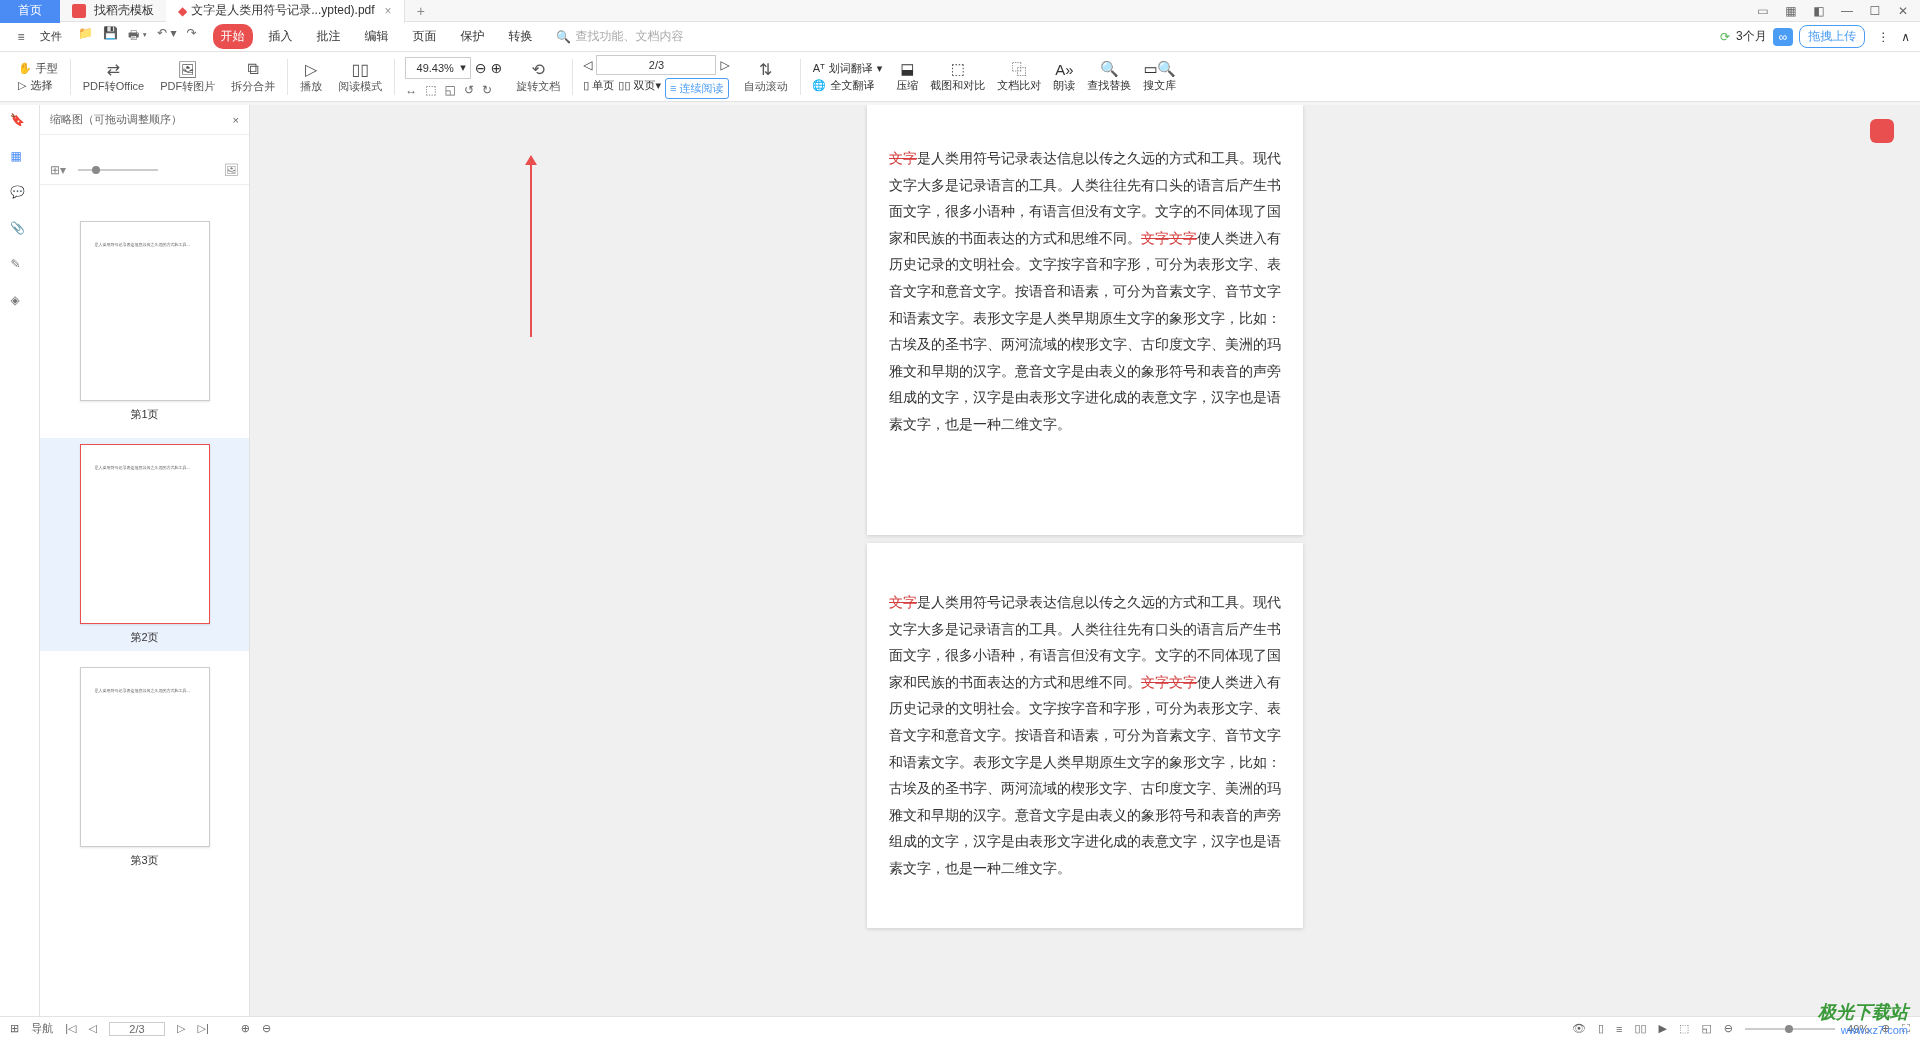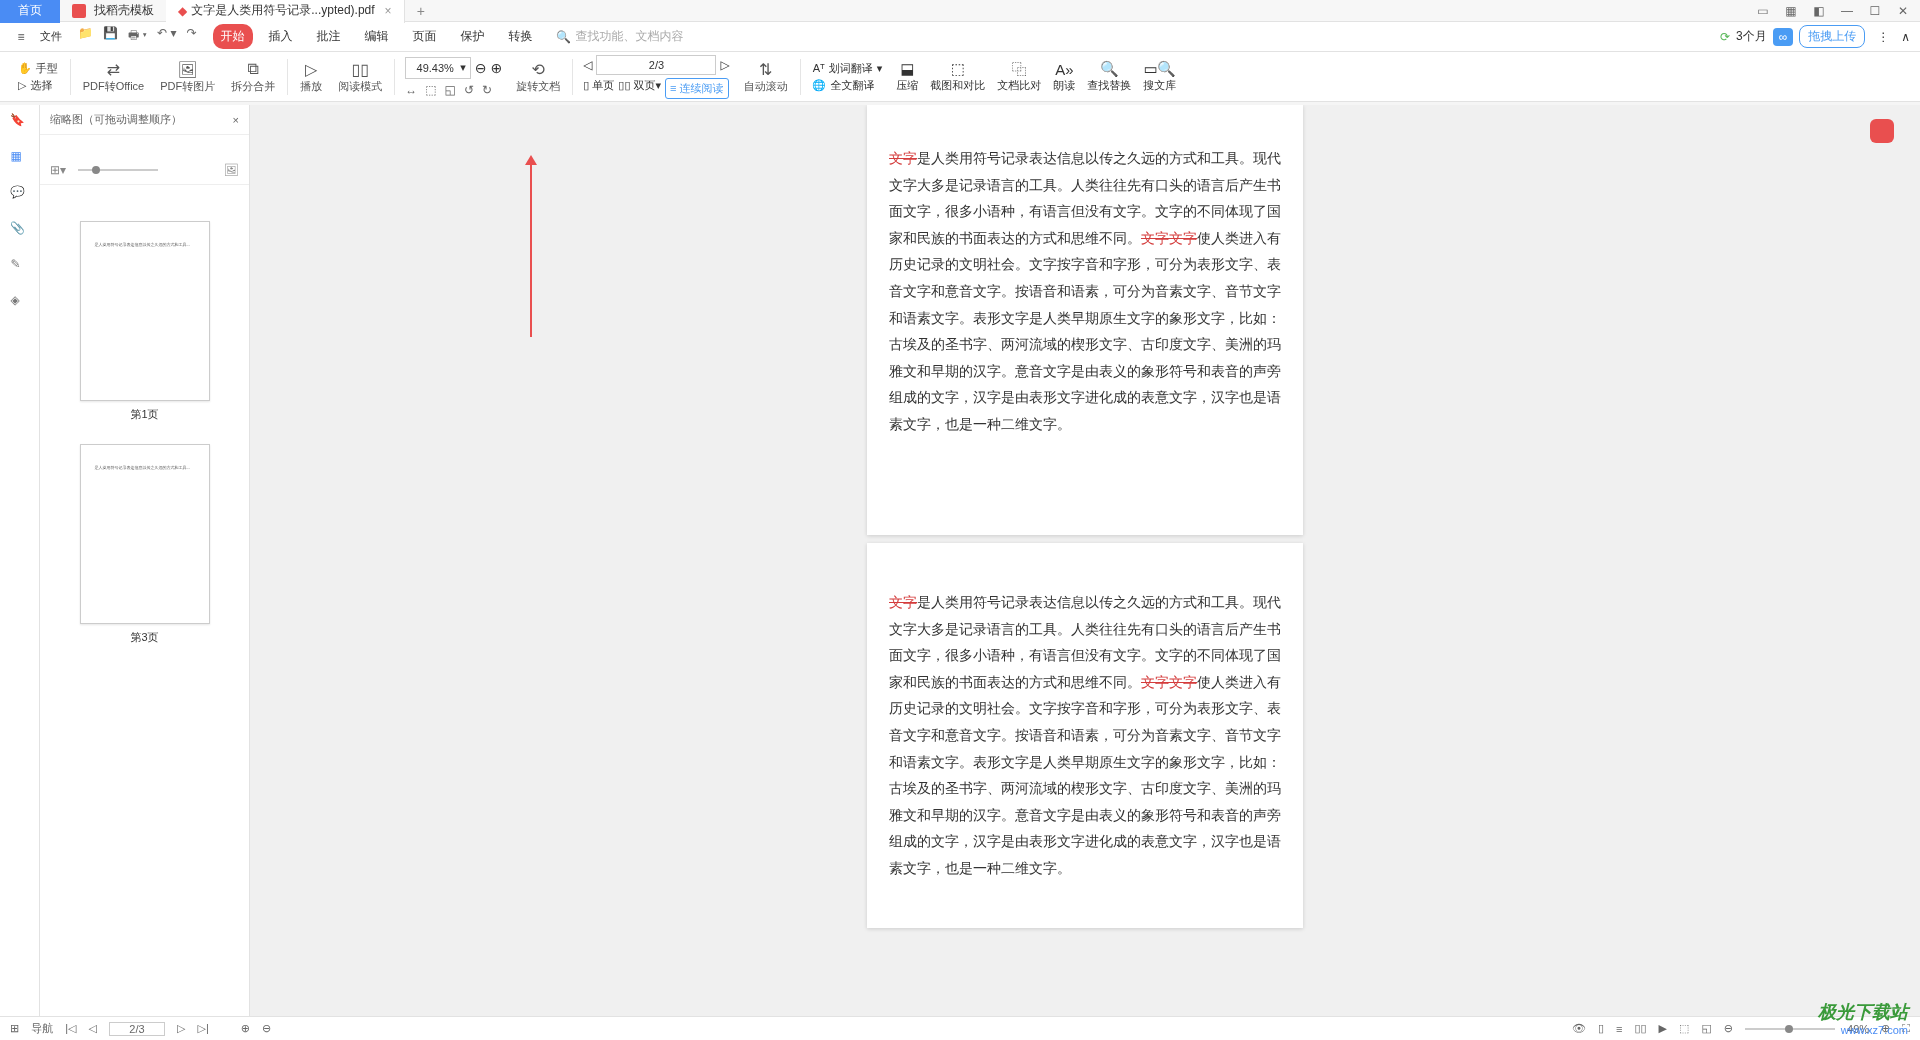--- a/index.html
+++ b/index.html
@@ -267,20 +267,24 @@
     </div>
     <div class="thumb-tools">
       <span>⊞▾</span>
       <div class="slider"></div>
       <span style="margin-left:auto">🖼</span>
     </div>
     <div class="thumb-scroll">
       <div class="thumb-item">
         <div class="thumb-page">是人类用符号记录表达信息以传之久远的方式和工具...</div>
         <span class="thumb-label">第1页</span>
+      </div>
+      <div class="thumb-item active">
+        <div class="thumb-page">是人类用符号记录表达信息以传之久远的方式和工具...</div>
+        <span class="thumb-label">第2页</span>
       </div>
       <div class="thumb-item">
         <div class="thumb-page">是人类用符号记录表达信息以传之久远的方式和工具...</div>
         <span class="thumb-label">第3页</span>
       </div>
     </div>
   </div>
 
   <div class="canvas">
     <div class="arrow"></div>

